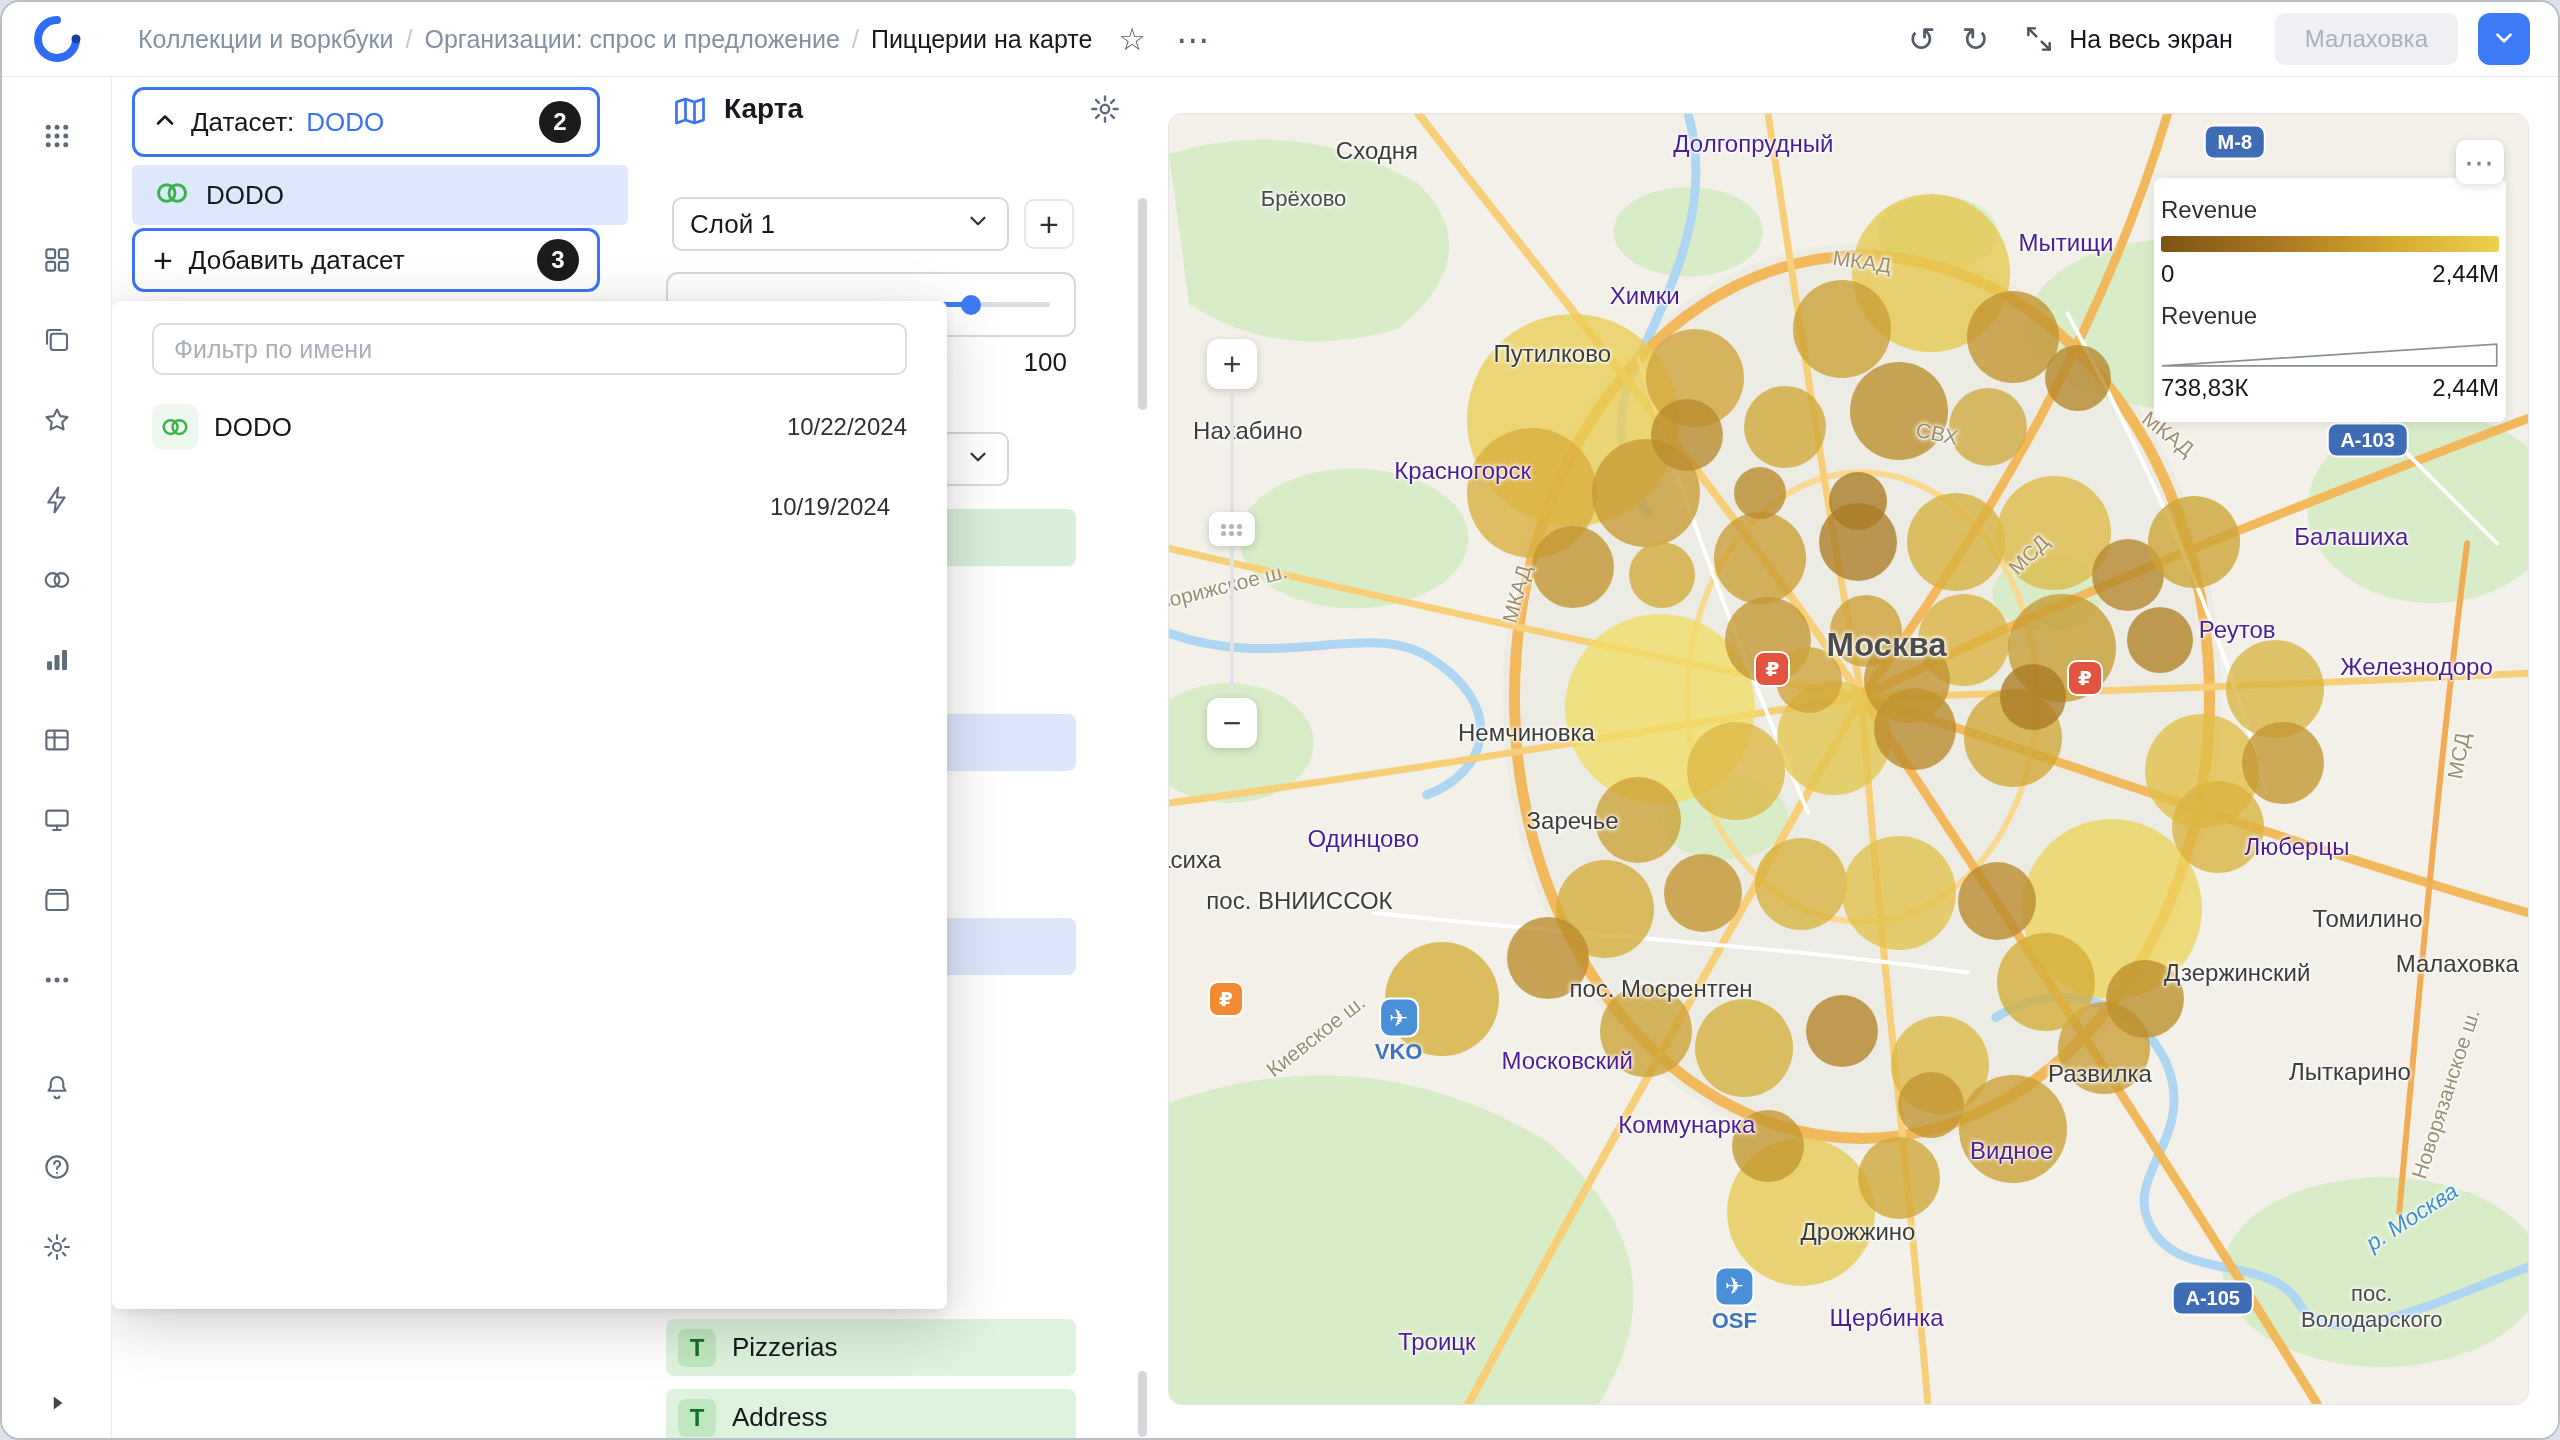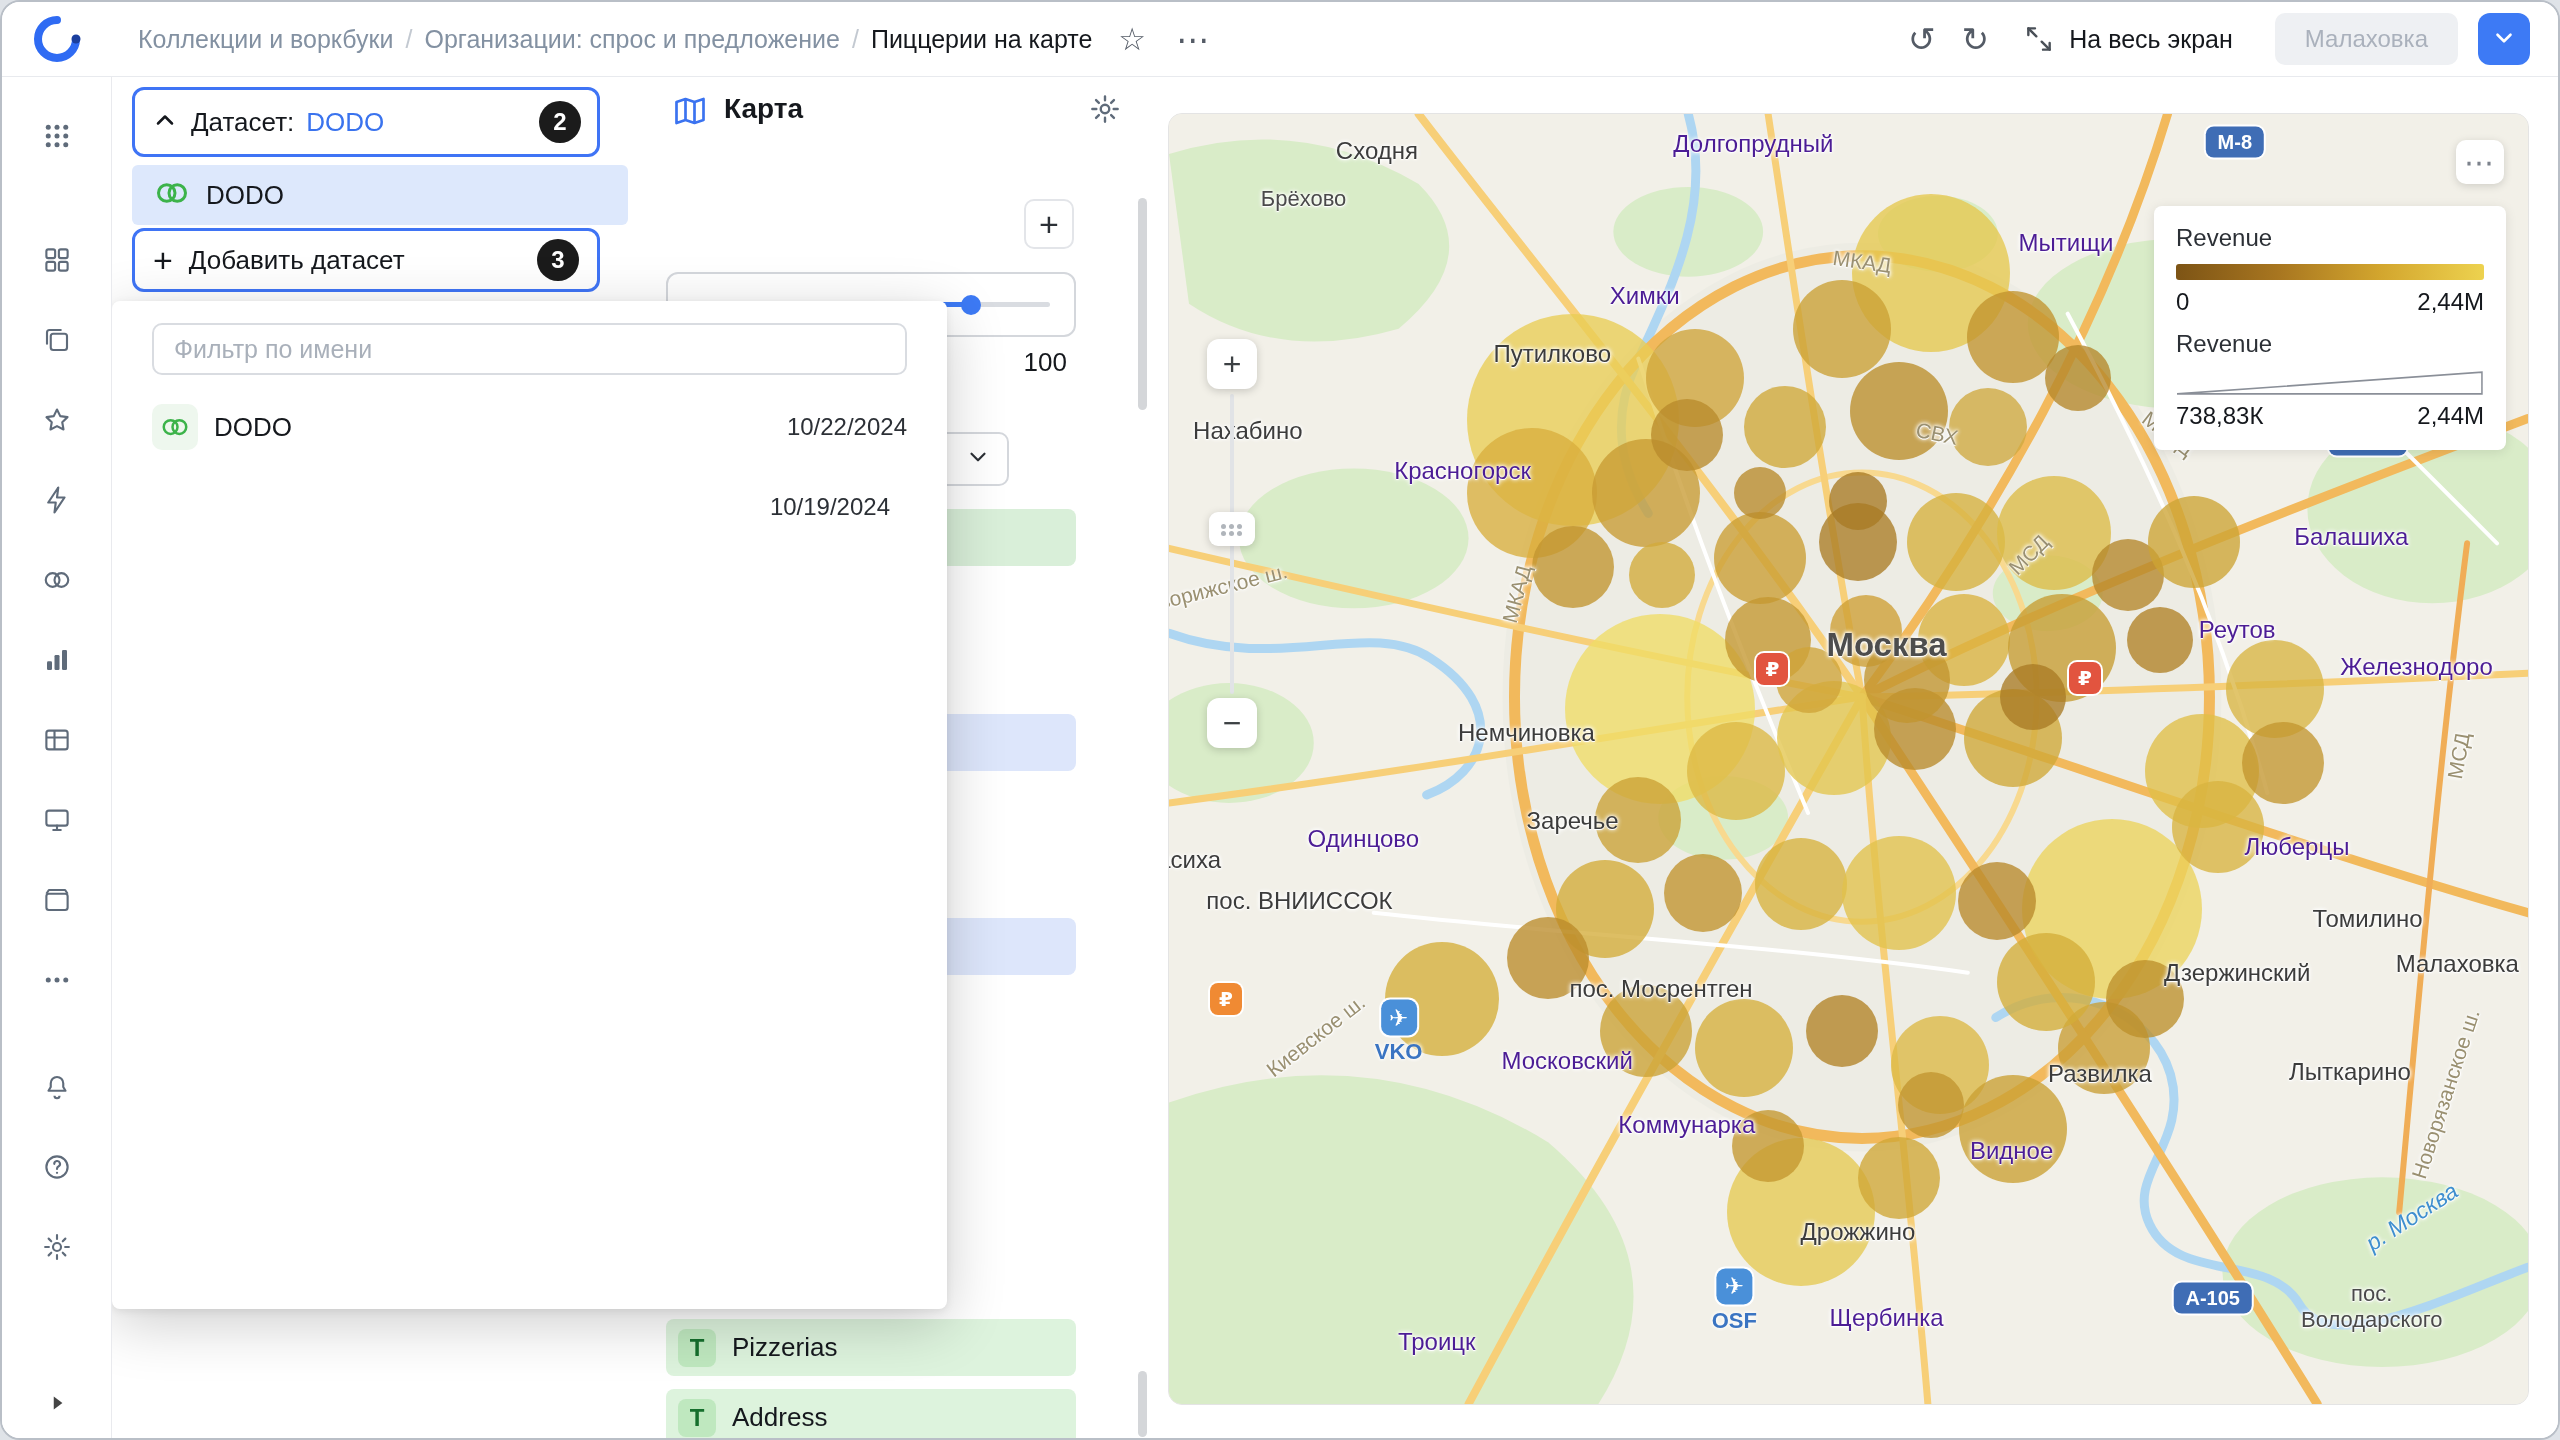--- a/index.html
+++ b/index.html
@@ -105,21 +105,21 @@
   .airport .ap-icon{width:36px;height:36px;border-radius:9px;background:#4a90d9;color:#fff;font-size:23px;display:flex;align-items:center;justify-content:center;box-shadow:0 0 0 2px #fff}
   .airport .ap-code{font-size:22px;font-weight:bold;color:#3a74c2;text-shadow:0 0 4px #fff,0 0 4px #fff}
 
   .zoom-btn{position:absolute;left:38px;width:50px;height:50px;background:#fff;border:none;border-radius:12px;box-shadow:0 2px 8px rgba(0,0,0,.18);font-size:32px;color:#3c4043;display:flex;align-items:center;justify-content:center;cursor:pointer;z-index:20;font-family:inherit}
   .zoom-in{top:225px}
   .zoom-out{top:584px}
   .zoom-track{position:absolute;left:61px;top:280px;width:4px;height:300px;background:#e1e3e6;border-radius:2px;z-index:19}
   .zoom-grip{position:absolute;left:40px;top:398px;width:46px;height:34px;background:#fff;border-radius:9px;box-shadow:0 2px 8px rgba(0,0,0,.18);z-index:21;cursor:ns-resize}
   .grip-dots{position:absolute;left:12px;top:12px;width:5px;height:5px;border-radius:50%;background:#b0b5bb;box-shadow:8px 0 #b0b5bb,16px 0 #b0b5bb,0 7px #b0b5bb,8px 7px #b0b5bb,16px 7px #b0b5bb}
   .map-more{position:absolute;right:24px;top:26px;width:48px;height:44px;background:#fff;border:none;border-radius:10px;box-shadow:0 2px 8px rgba(0,0,0,.15);font-size:30px;color:#7c828c;display:flex;align-items:center;justify-content:center;z-index:30;cursor:pointer;letter-spacing:2px}
-  .legend{position:absolute;left:985px;top:92px;width:352px;background:#fff;border-radius:8px;box-shadow:0 2px 12px rgba(0,0,0,.10);padding:18px 22px 20px;z-index:25}
+  .legend{position:absolute;left:985px;top:64px;width:352px;background:#fff;border-radius:8px;box-shadow:0 2px 12px rgba(0,0,0,.10);padding:18px 7px 20px;z-index:25}
   .lg-title{font-size:24px;color:#2c3036;margin-bottom:12px}
   .lg-gradient{height:16px;border-radius:3px;background:linear-gradient(90deg,#7d5415,#a87620,#d3a62e,#edd24f);margin-bottom:8px}
   .lg-row{display:flex;justify-content:space-between;font-size:24px;color:#15181d;margin-bottom:14px}
   .lg-row:last-child{margin-bottom:0}
   .lg-wedge{display:block;width:100%;height:26px;margin-bottom:6px}
 </style>
 </head>
 <body>
 
 <div class="app">
@@ -311,20 +311,26 @@
                 <path d="M3 6l6-2 6 2 6-2v14l-6 2-6-2-6 2z"></path>
                 <path d="M9 4v14M15 6v14"></path>
               </svg></span>
           <span class="cp-title">Карта</span>
           <span class="cp-gear">
               <svg width="32" height="32" viewBox="0 0 24 24" fill="none" stroke="currentColor" stroke-width="1.8" stroke-linecap="round">
                 <circle cx="12" cy="12" r="3.2"></circle>
                 <path d="M12 2.5v3M12 18.5v3M2.5 12h3M18.5 12h3M5.3 5.3l2.1 2.1M16.6 16.6l2.1 2.1M18.7 5.3l-2.1 2.1M7.4 16.6l-2.1 2.1"></path>
               </svg>
             </span>
+        </div>
+        <div class="layer-select">
+          <span>Слой 1</span>
+          <span><svg width="26" height="26" viewBox="0 0 24 24" fill="none" stroke="#2c3036" stroke-width="2" stroke-linecap="round" stroke-linejoin="round">
+                <polyline points="6,9 12,15 18,9"></polyline>
+              </svg></span>
         </div>
         <div class="layer-plus">+</div>
         <div class="slider-box">
           <div class="slider-track">
             <div class="slider-fill"></div>
             <div class="slider-handle"></div>
           </div>
         </div>
         <div class="slider-max">100</div>
         <div class="select2">

